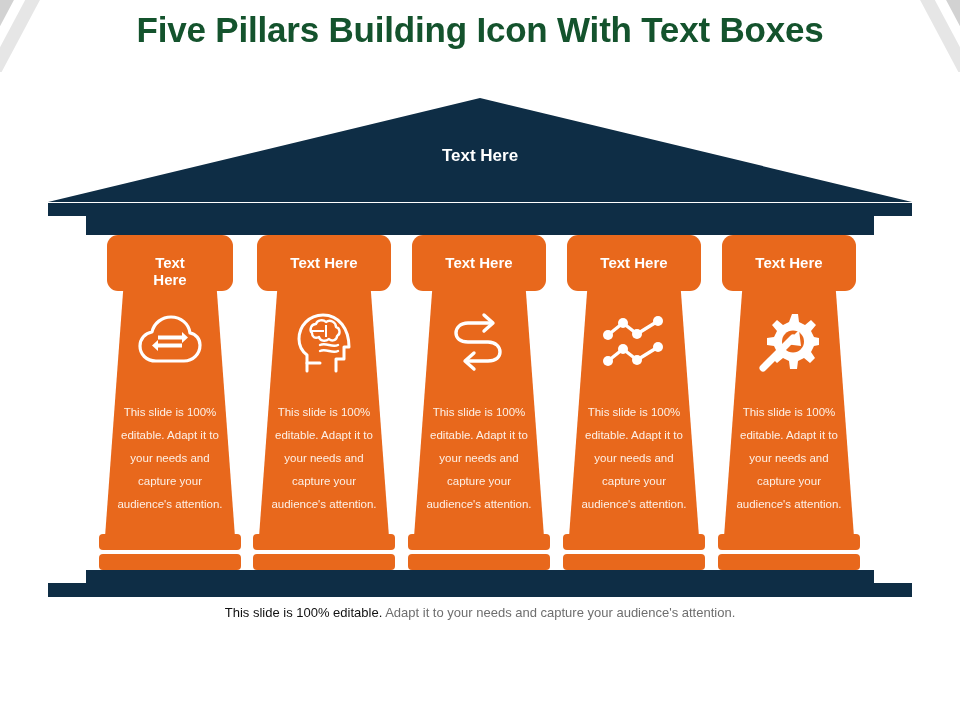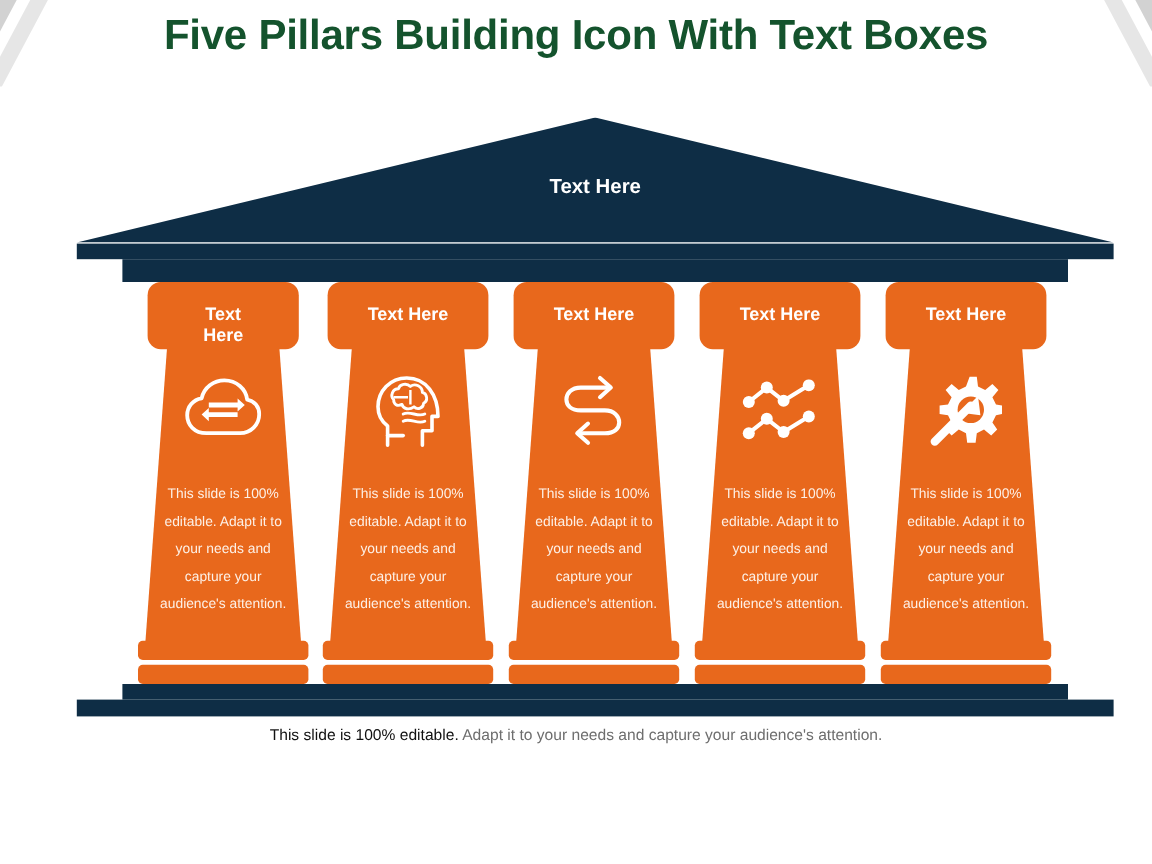--- a/index.html
+++ b/index.html
@@ -47,21 +47,21 @@
     font-size: 35px;
     font-weight: bold;
     color: #14532d;
     letter-spacing: -0.2px;
     white-space: nowrap;
   }
 
   
   .building {
     position: absolute;
-    left: 16px;
+    left: 0;
     top: 0;
     width: 900px;
     height: 720px;
   }
 
   .pediment {
     position: absolute;
     left: 48px;
     top: 98px;
     width: 864px;

